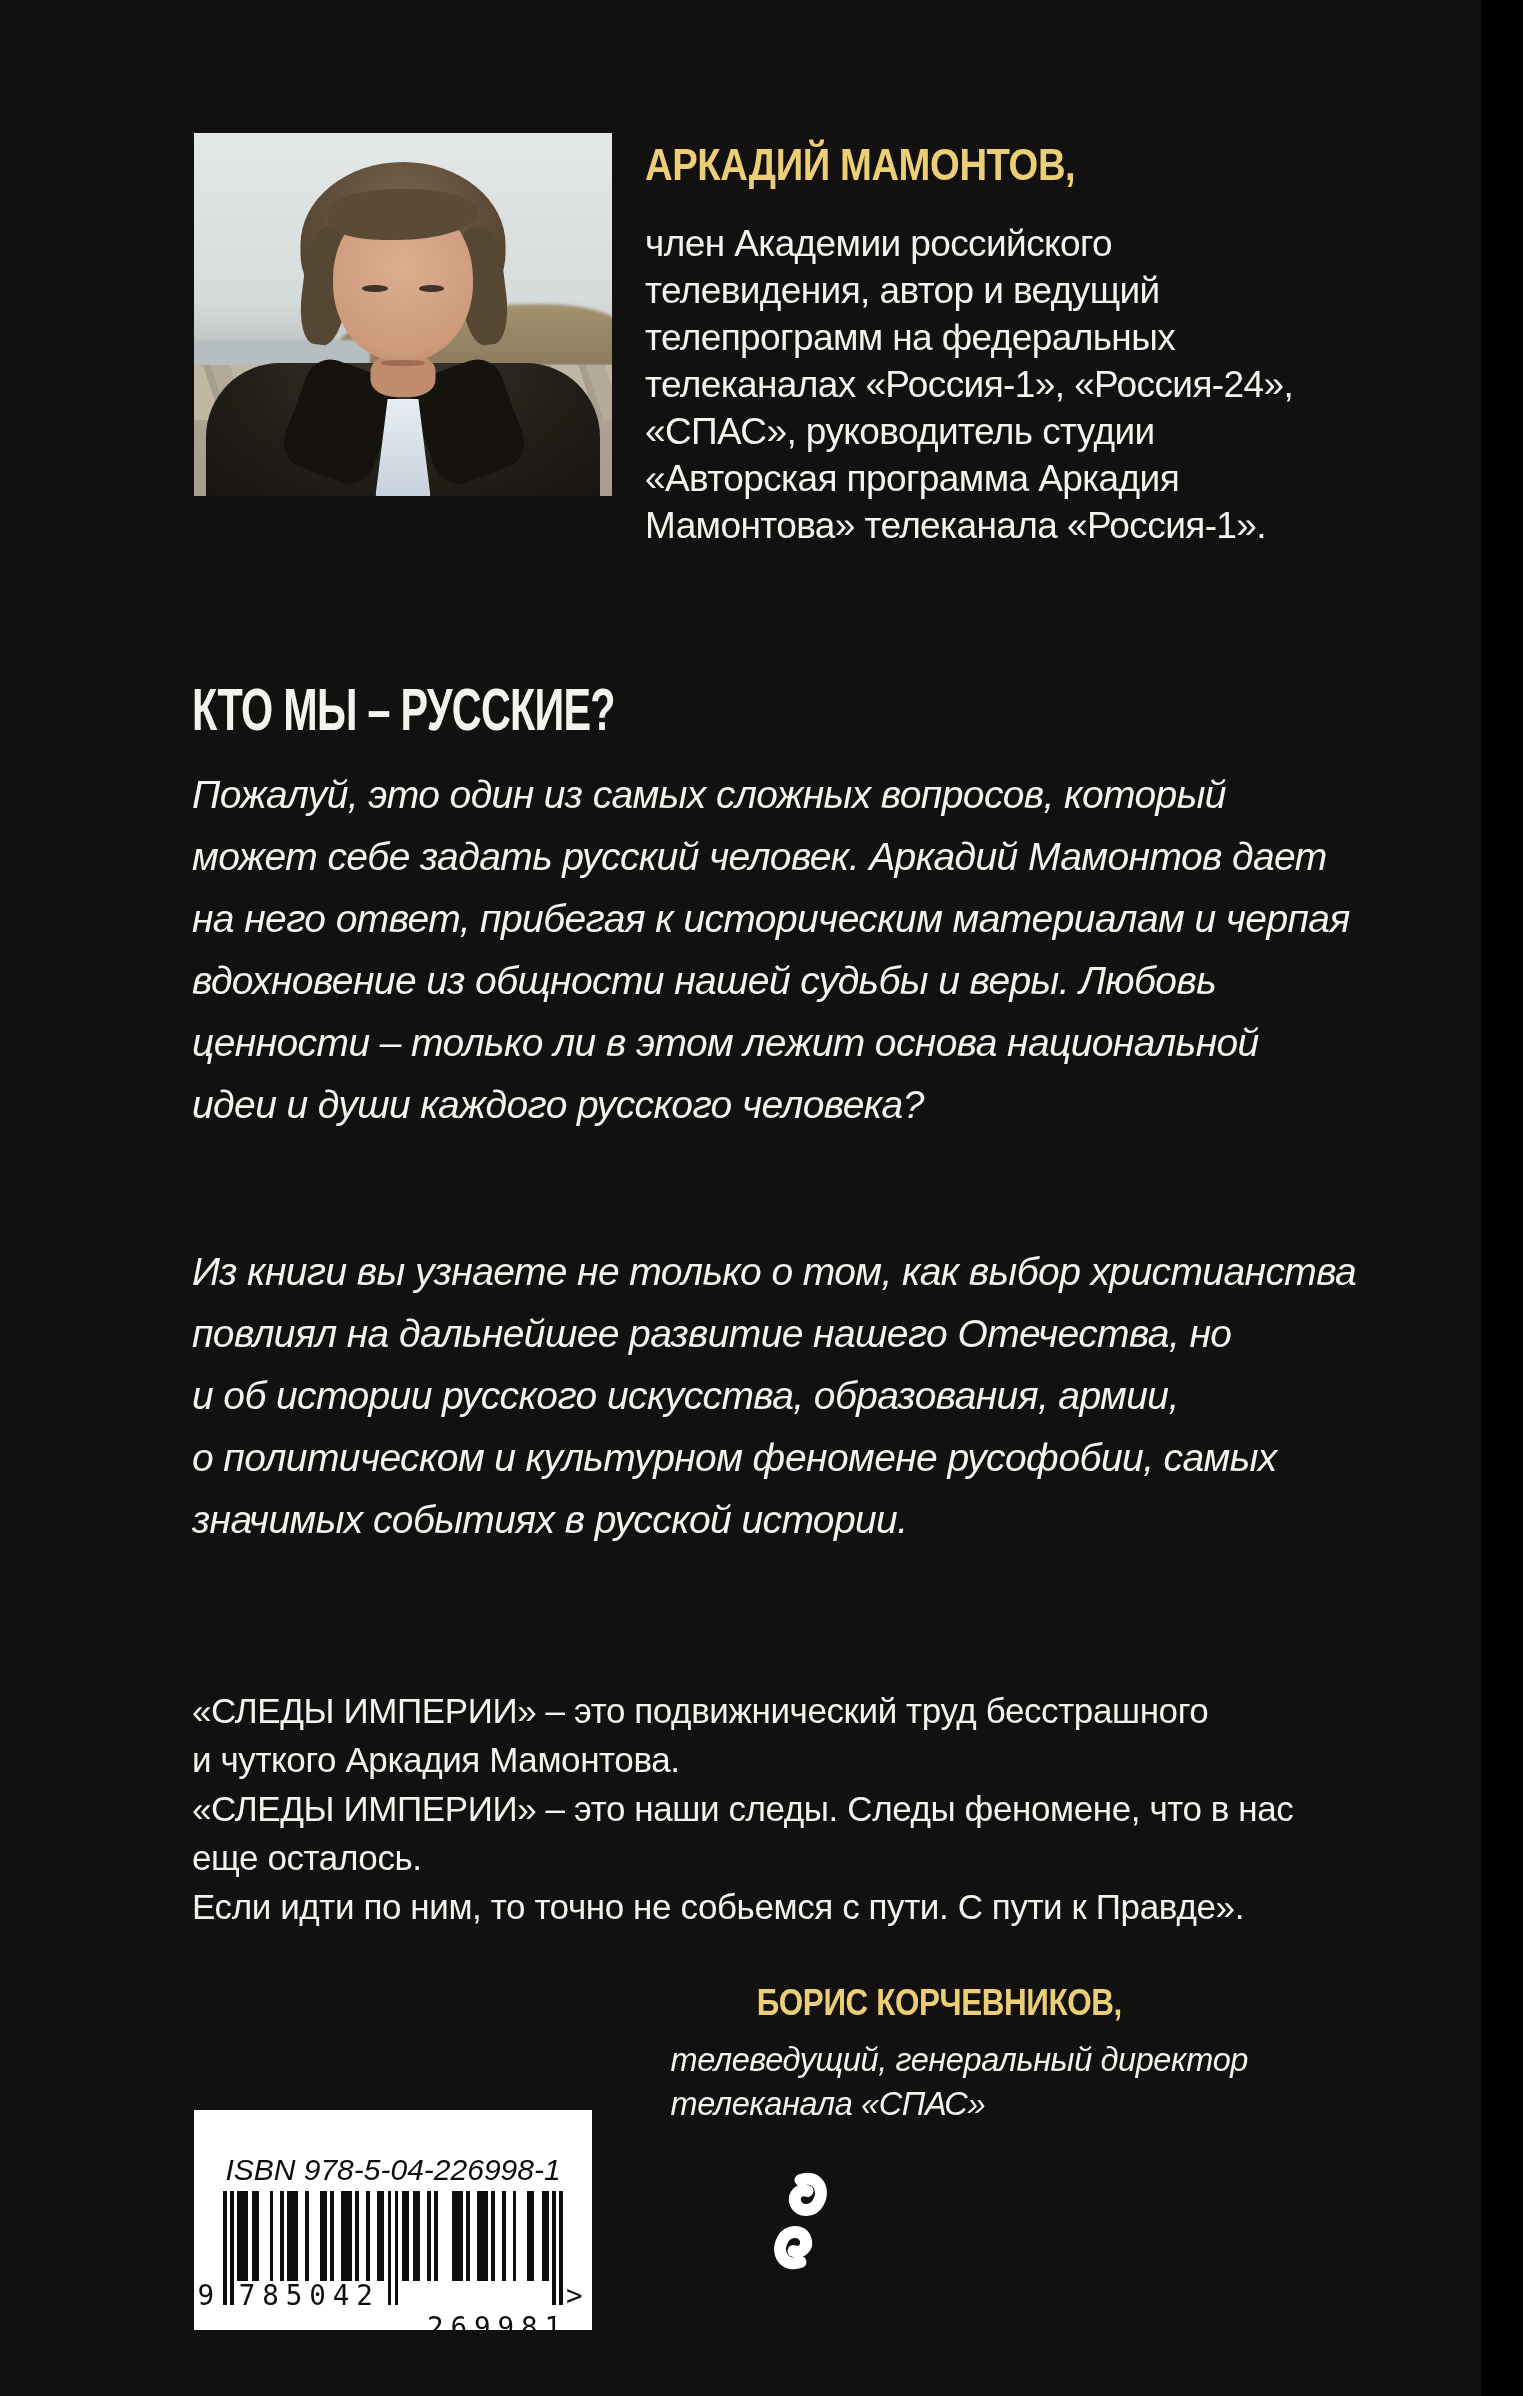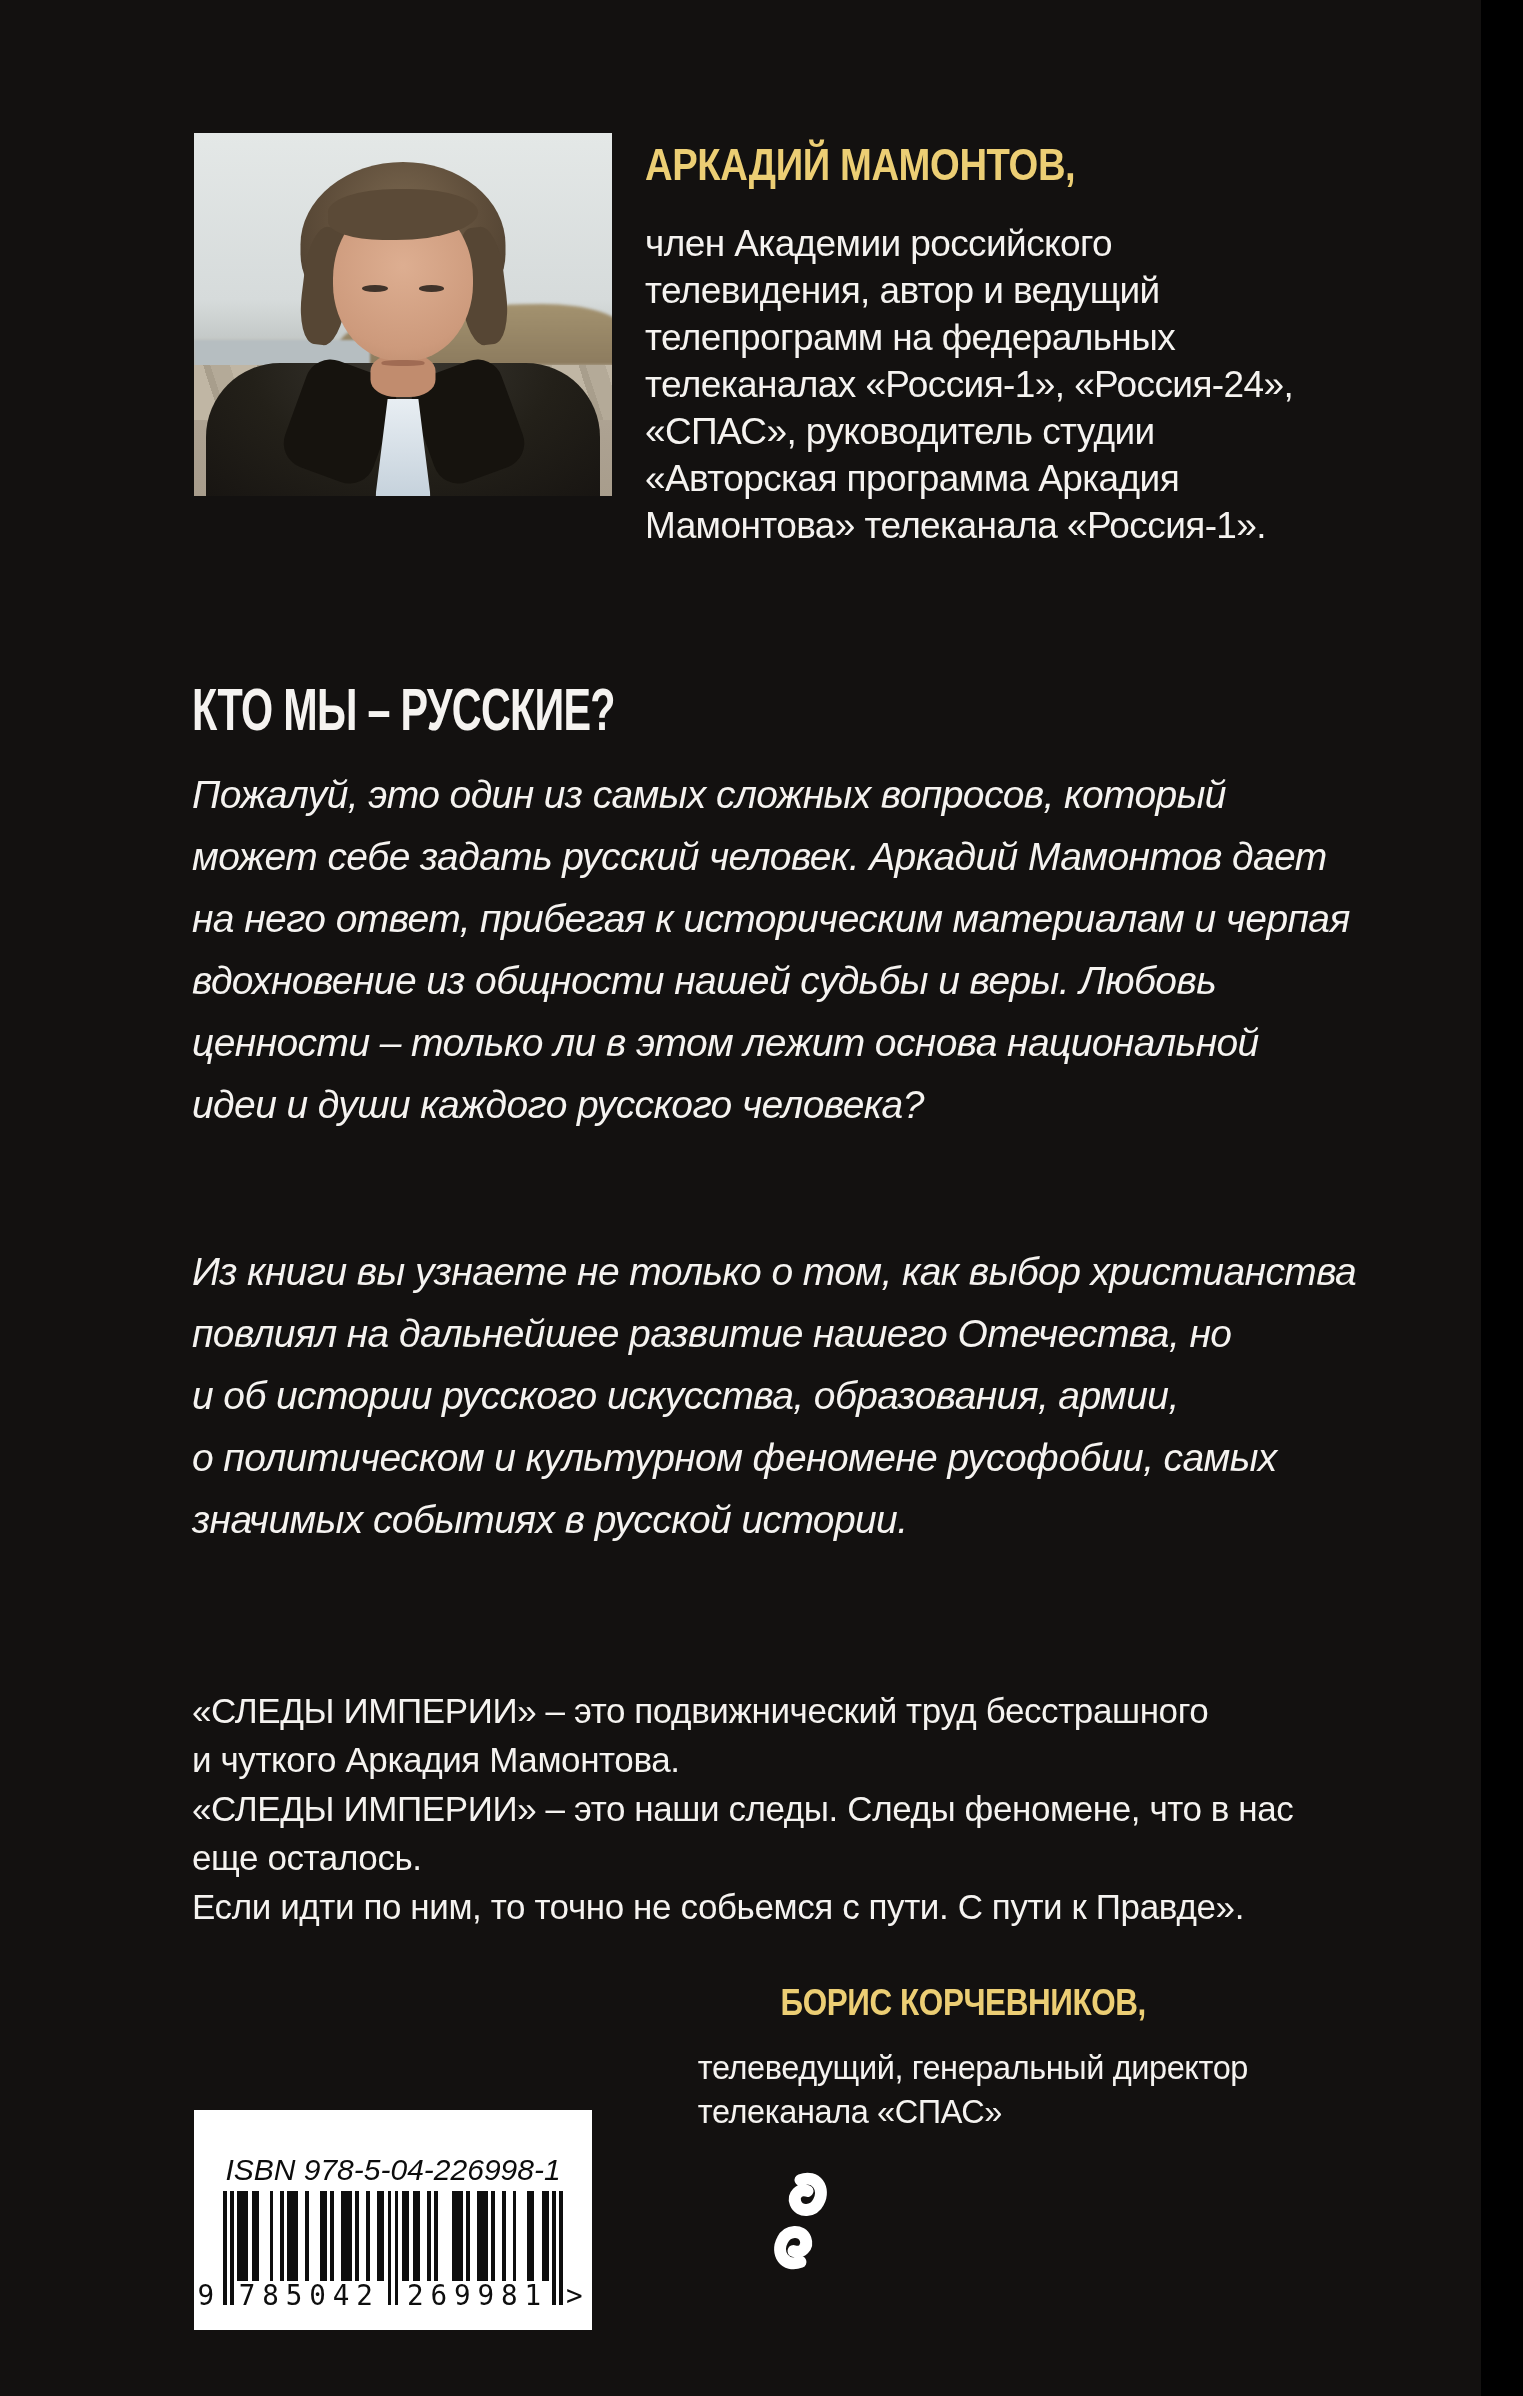--- a/index.html
+++ b/index.html
@@ -49,32 +49,32 @@
   .para.p1{top:764px;}
   .para.p2{top:1241px;}
 
   
   .quote{position:absolute;left:192px;top:1686px;width:1251px;font-size:35px;line-height:49px;letter-spacing:-0.4px;}
 
   
   .signature{position:absolute;right:233px;top:1982px;text-align:left;}
   .sig-name{color:#ecce74;font-weight:bold;font-size:37px;letter-spacing:-0.5px;white-space:nowrap;
         transform:scaleX(0.85);transform-origin:right top;}
-  .sig-role{font-size:32.5px;line-height:44px;letter-spacing:-0.4px;margin-top:22px;}
+  .sig-role{font-size:32.5px;line-height:44px;letter-spacing:-0.4px;margin-top:14px;font-style:italic;}
 
   
   .barcode-box{position:absolute;left:194px;top:2110px;width:398px;height:220px;background:#ffffff;color:#0c0c0c;}
   .isbn{margin-top:43px;text-align:center;font-size:30px;letter-spacing:0;color:#0c0c0c;font-style:italic;}
   .bars{display:block;width:340px;height:114px;margin:3.9px auto 0;fill:#0e0e0e;}
   .digits{position:relative;width:340px;margin:-25.6px auto 0;height:31.5px;
         font-family:"DejaVu Sans Mono",monospace;font-size:27.6px;color:#0e0e0e;}
   .digits span{position:absolute;top:0;}
   .d-first{left:-25.6px;}
   .d-left{left:15.8px;letter-spacing:6.9px;}
-  .d-right{left:184px;letter-spacing:6.9px;}
+  .d-right{left:204px;letter-spacing:6.9px;margin-top:32px;}
   .d-tail{left:343px;}
 
   
   .publisher{position:absolute;left:769px;top:2171px;width:63px;height:100px;}
   .publisher svg{width:100%;height:100%;}
 </style>
 </head>
 <body>
 
 <div class="cover">

